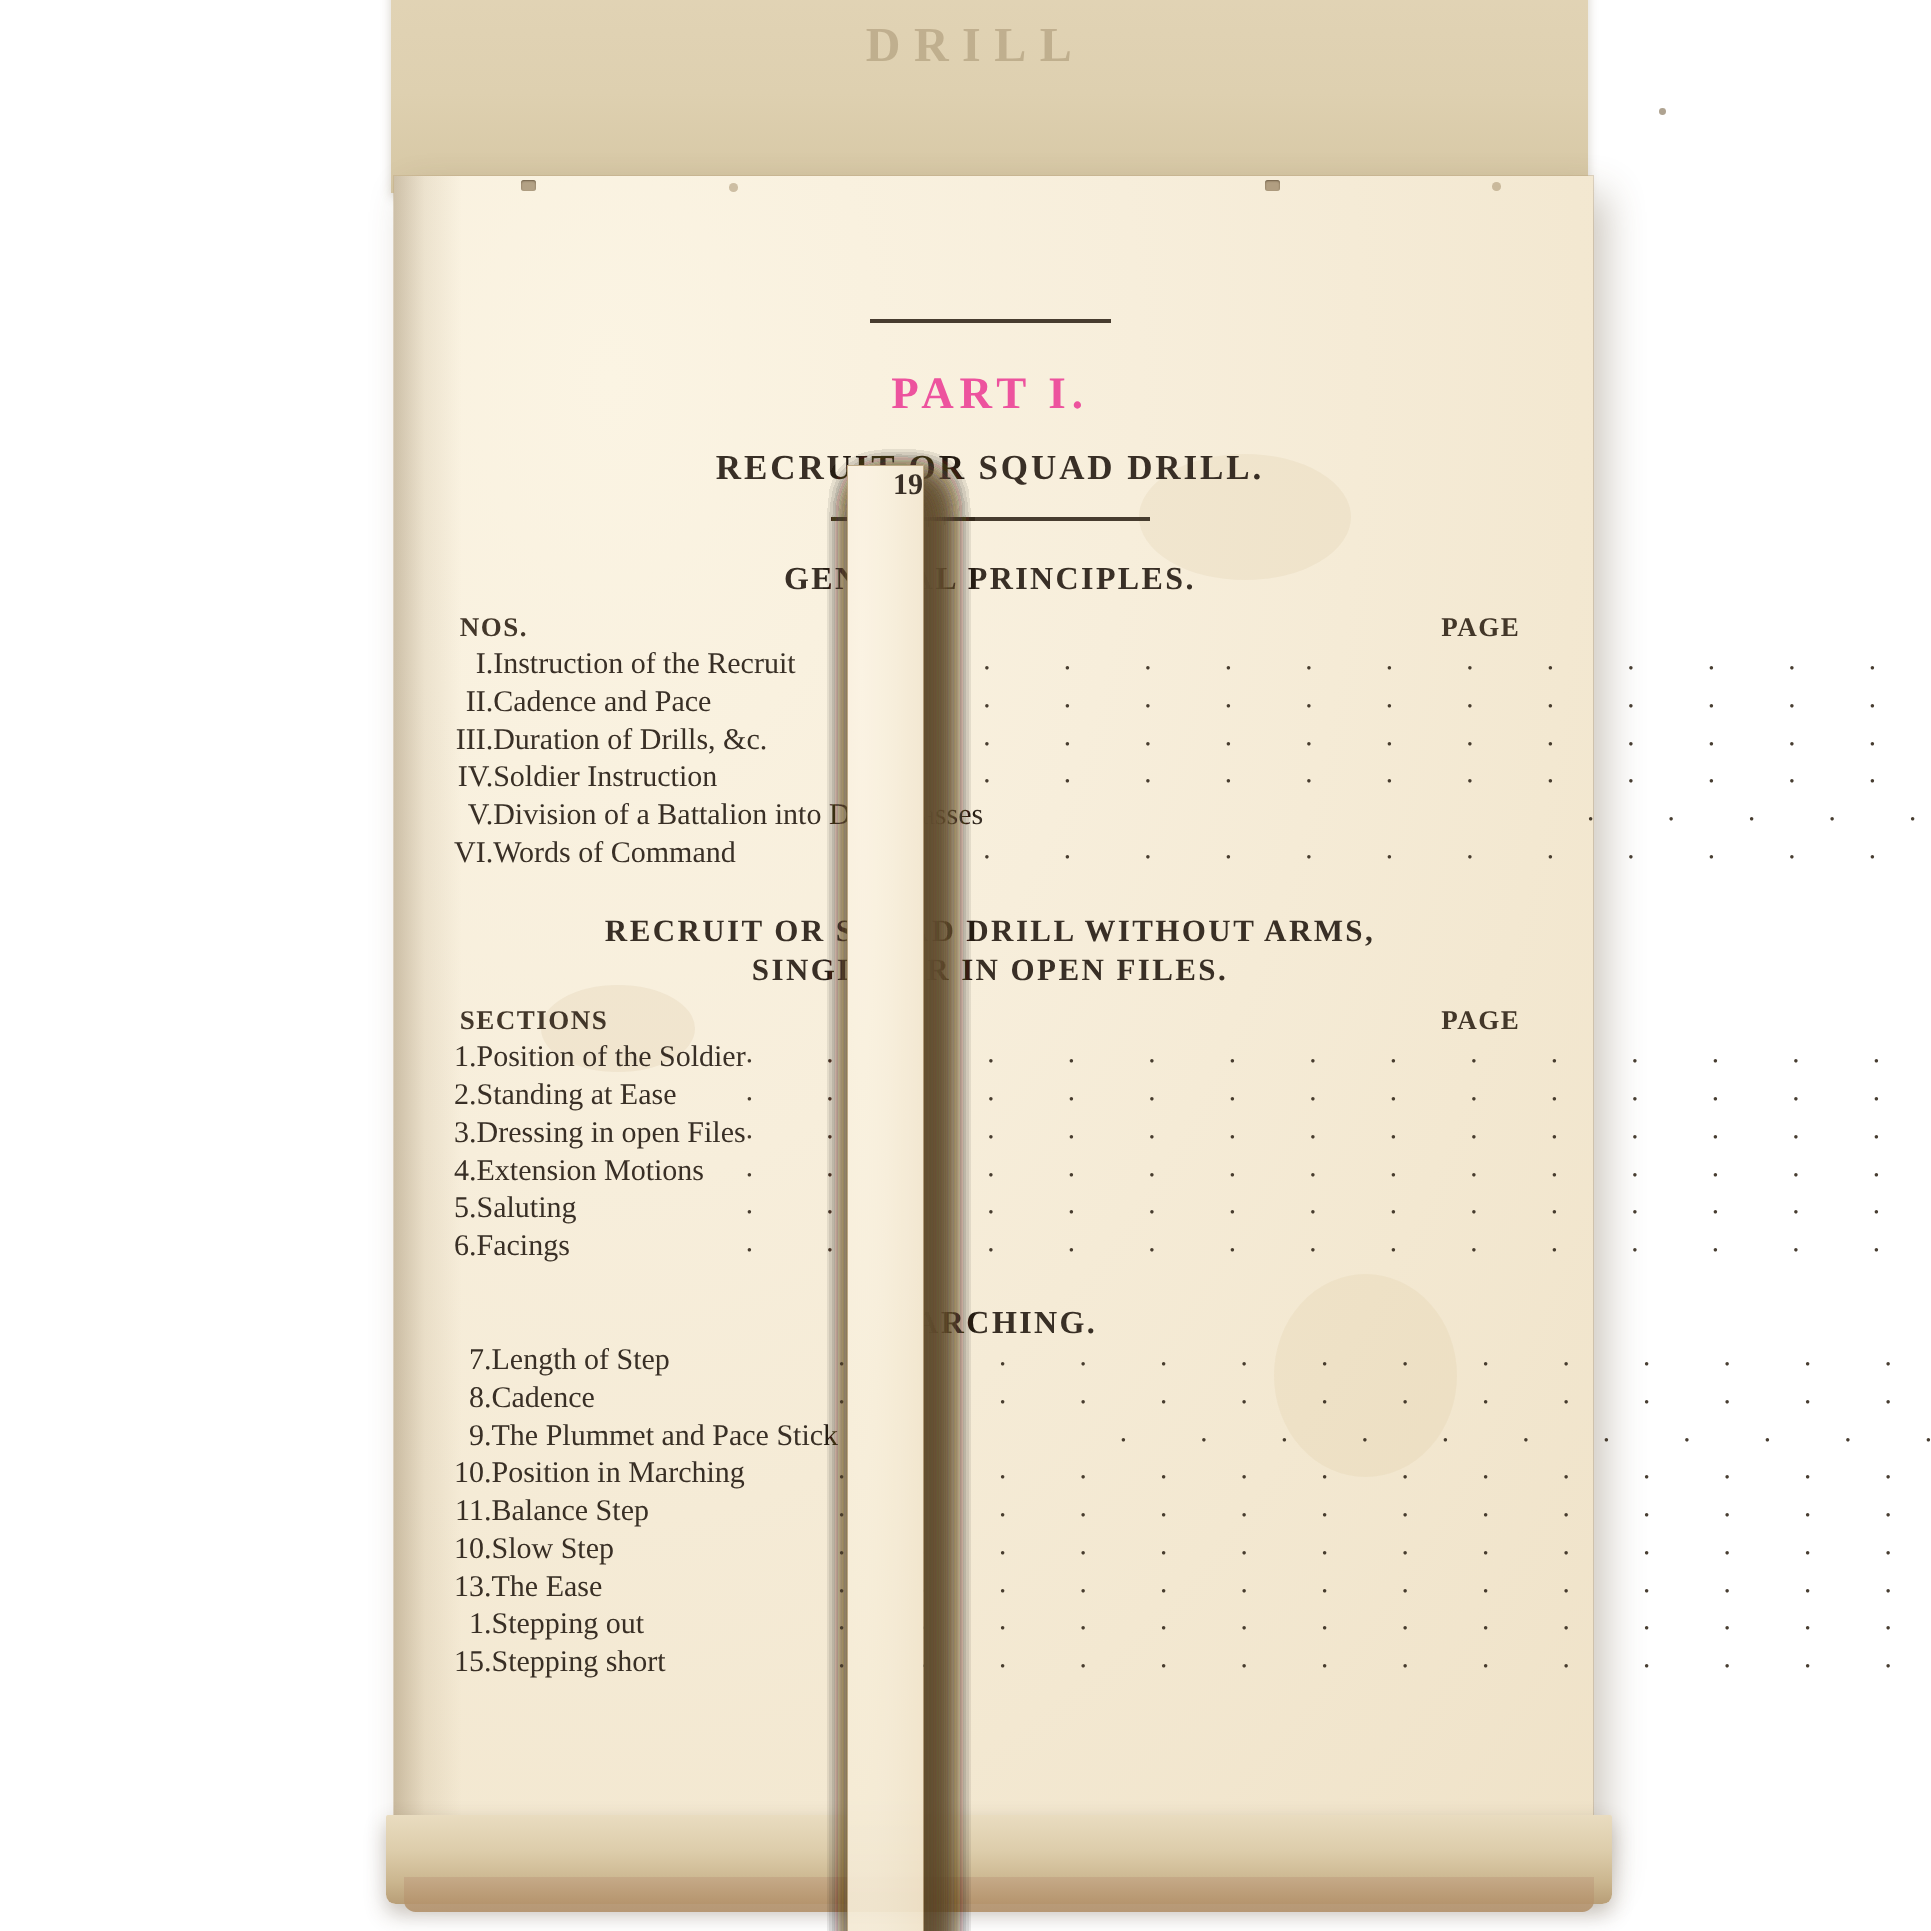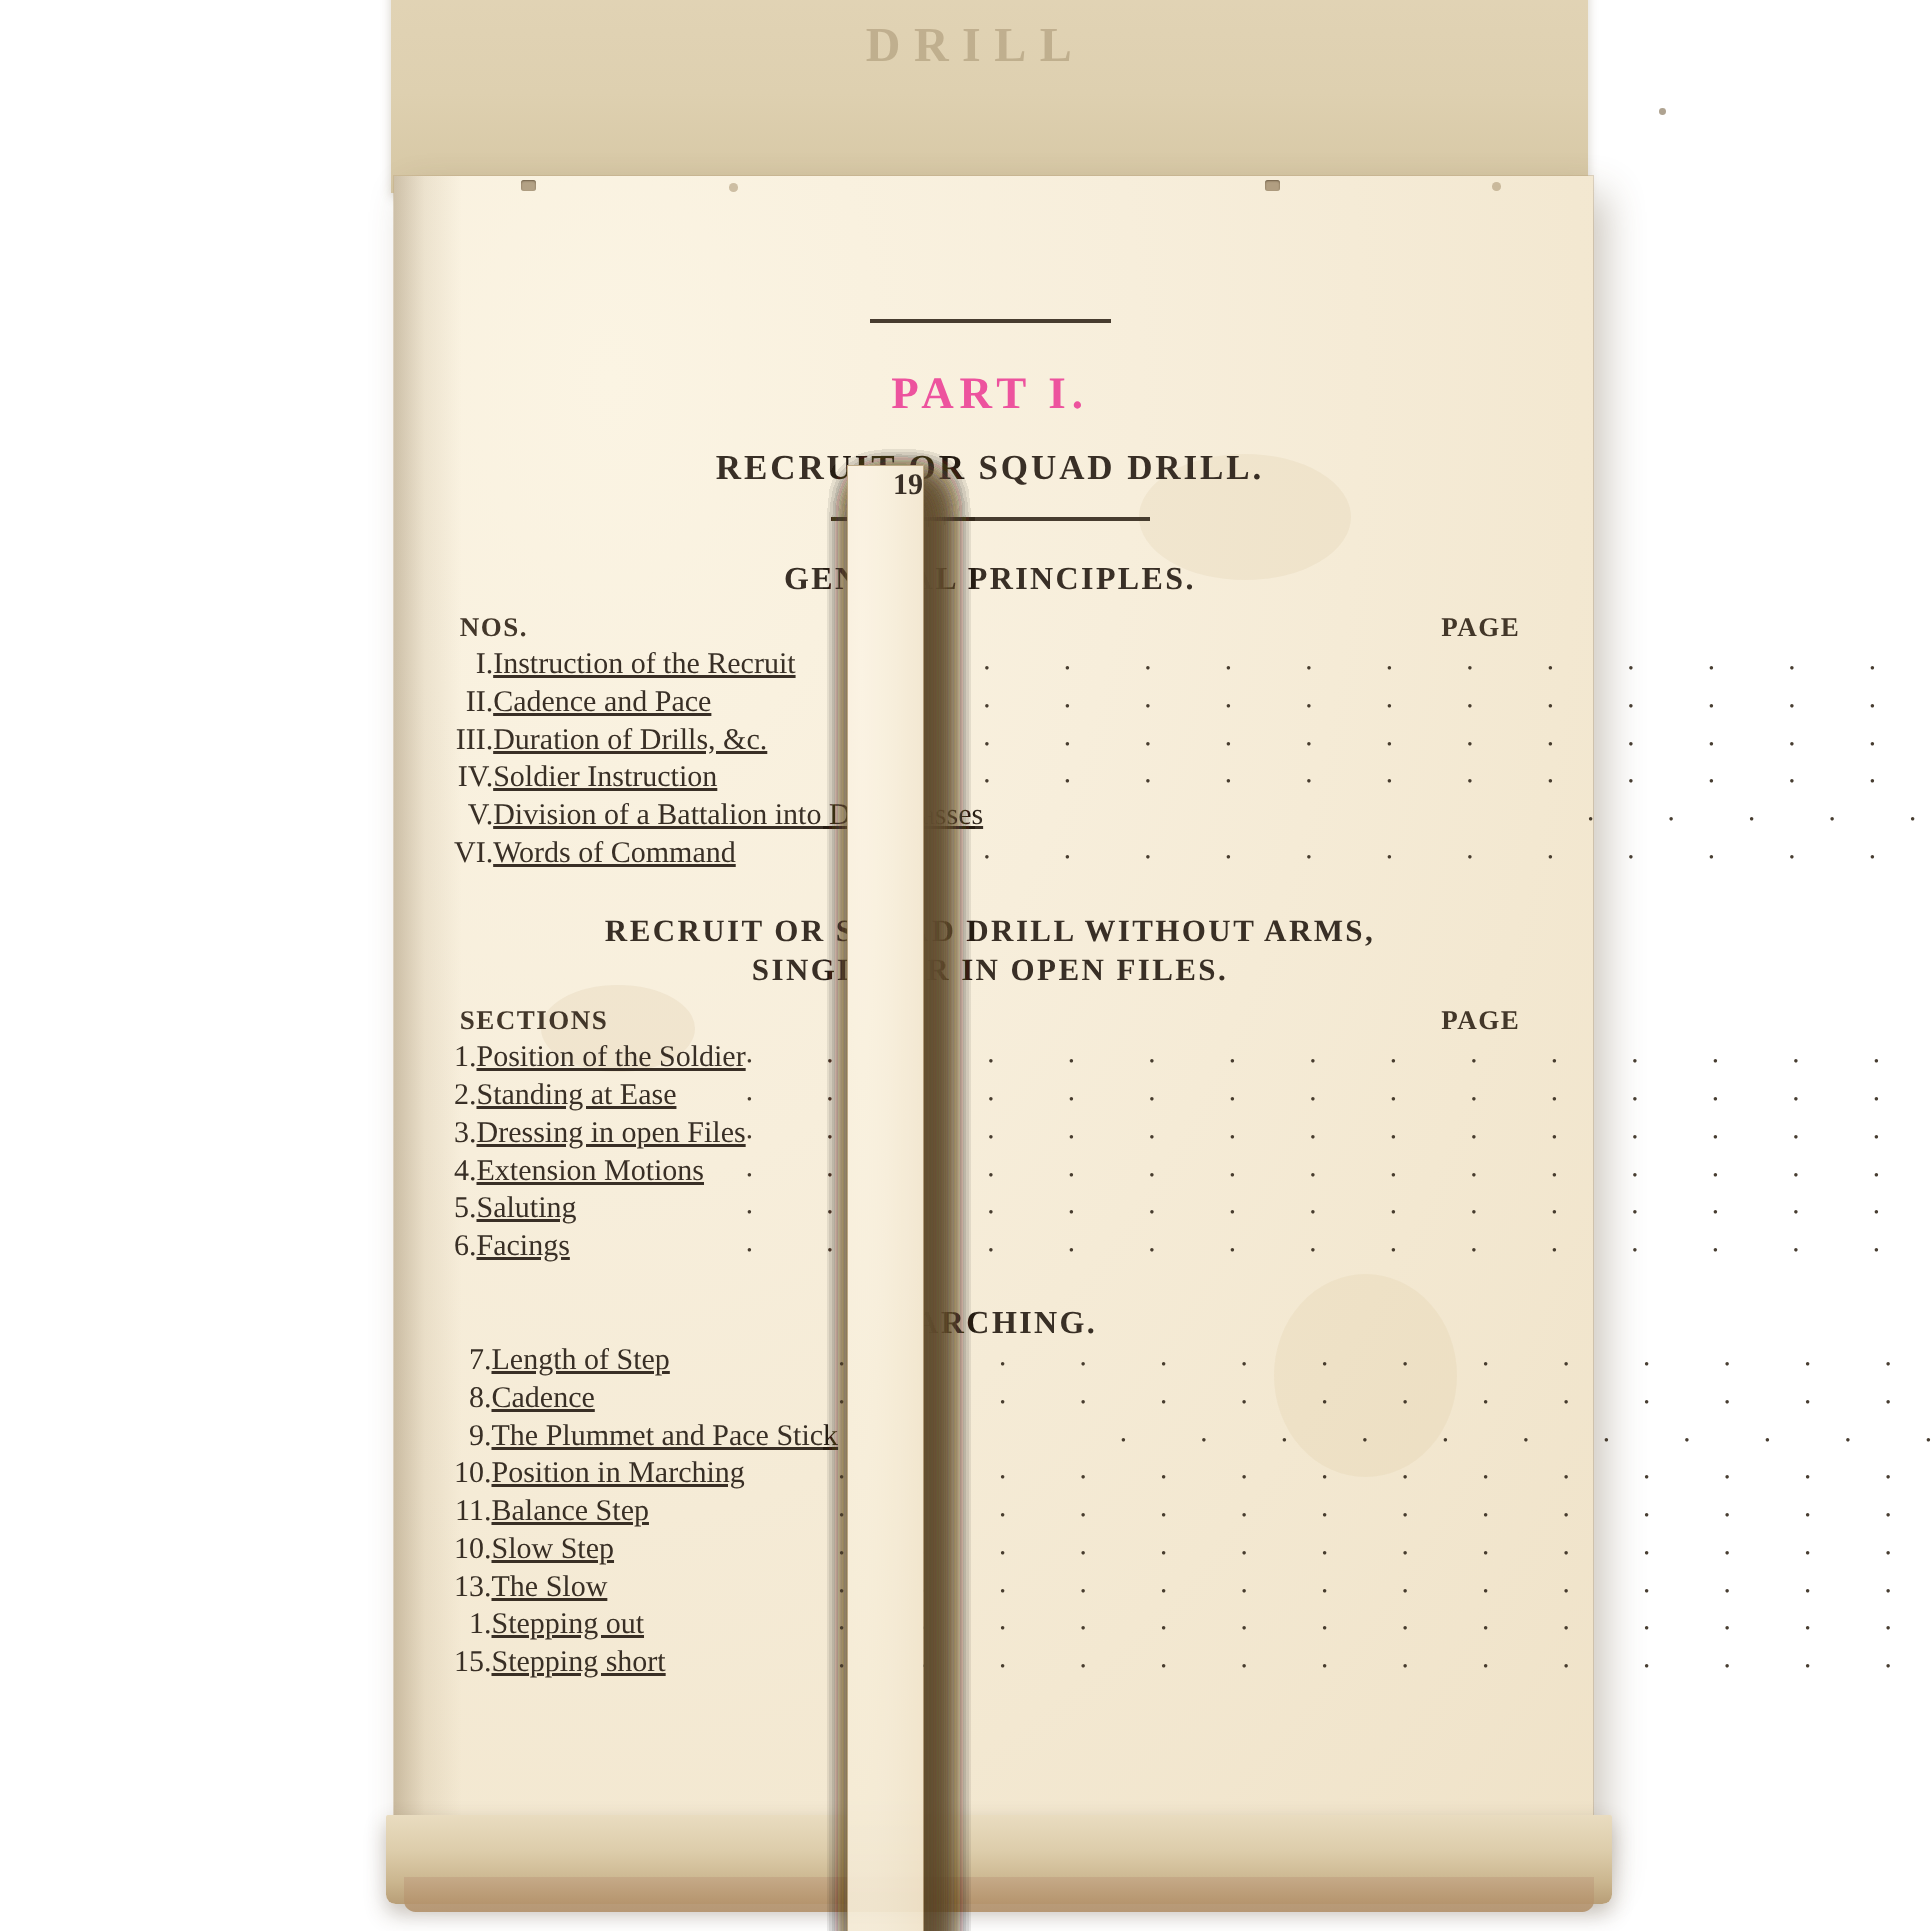--- a/index.html
+++ b/index.html
@@ -217,21 +217,20 @@
   }
   td.num {
     width: 106px;
     text-align: right;
     padding-right: 11.6px;
   }
   td.label {
     text-align: left;
     width: 1px;
     padding-right: 9.7px;
-    text-decoration: underline;
   }
   td.leader {
     width: auto;
     position: relative;
     overflow: hidden;
   }
   td.leader .dots {
     display: block;
     letter-spacing: 33px;
     color: #3a2f22;
@@ -451,21 +450,21 @@
         <tr>
           <td class="num">10.</td>
           <td class="label">Slow Step</td>
           <td class="leader">
                 <span class="dots">. . . . . . . . . . . . . . . . . . . . . . . . . . . . . .</span>
               </td>
           <td class="page">18</td>
         </tr>
         <tr>
           <td class="num">13.</td>
-          <td class="label">The Slow</td>
+          <td class="label">The Ease</td>
           <td class="leader">
                 <span class="dots">. . . . . . . . . . . . . . . . . . . . . . . . . . . . . .</span>
               </td>
           <td class="page">19</td>
         </tr>
         <tr>
           <td class="num">1.</td>
           <td class="label">Stepping out</td>
           <td class="leader">
                 <span class="dots">. . . . . . . . . . . . . . . . . . . . . . . . . . . . . .</span>

